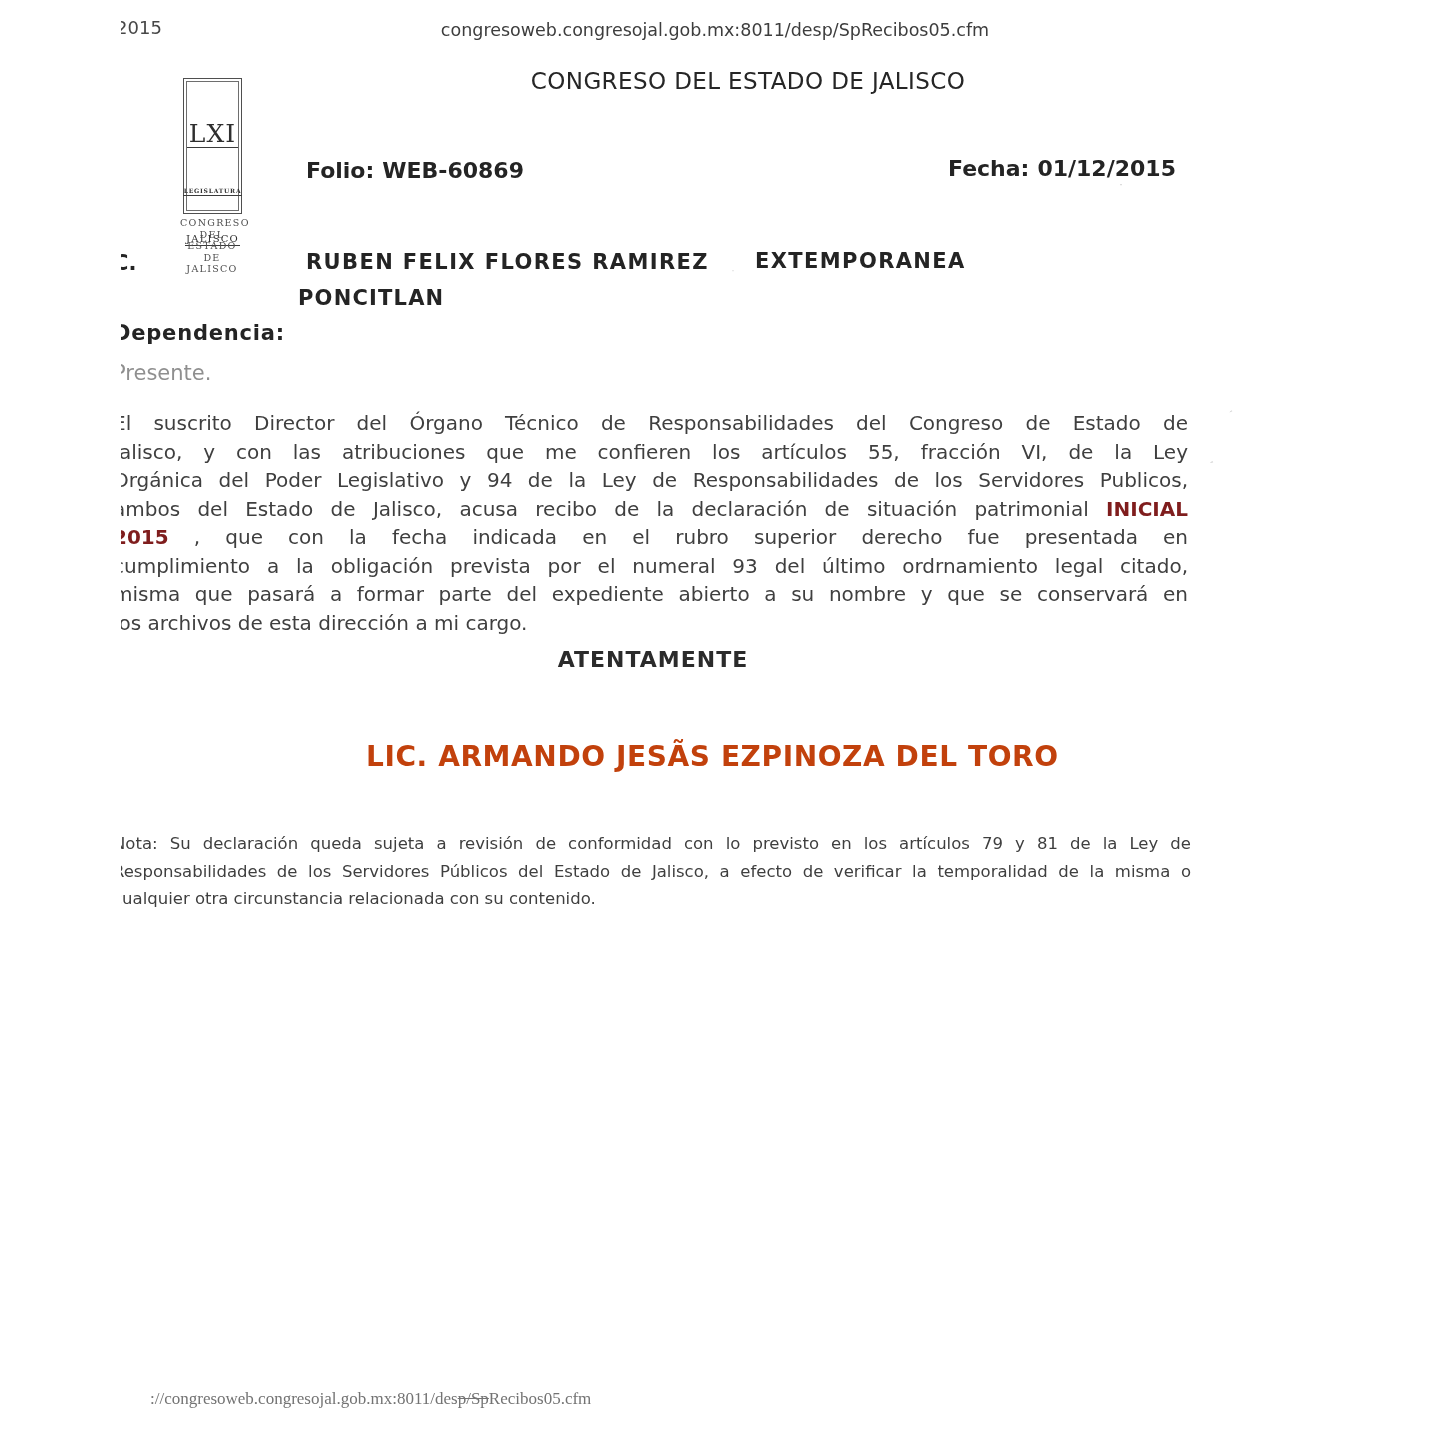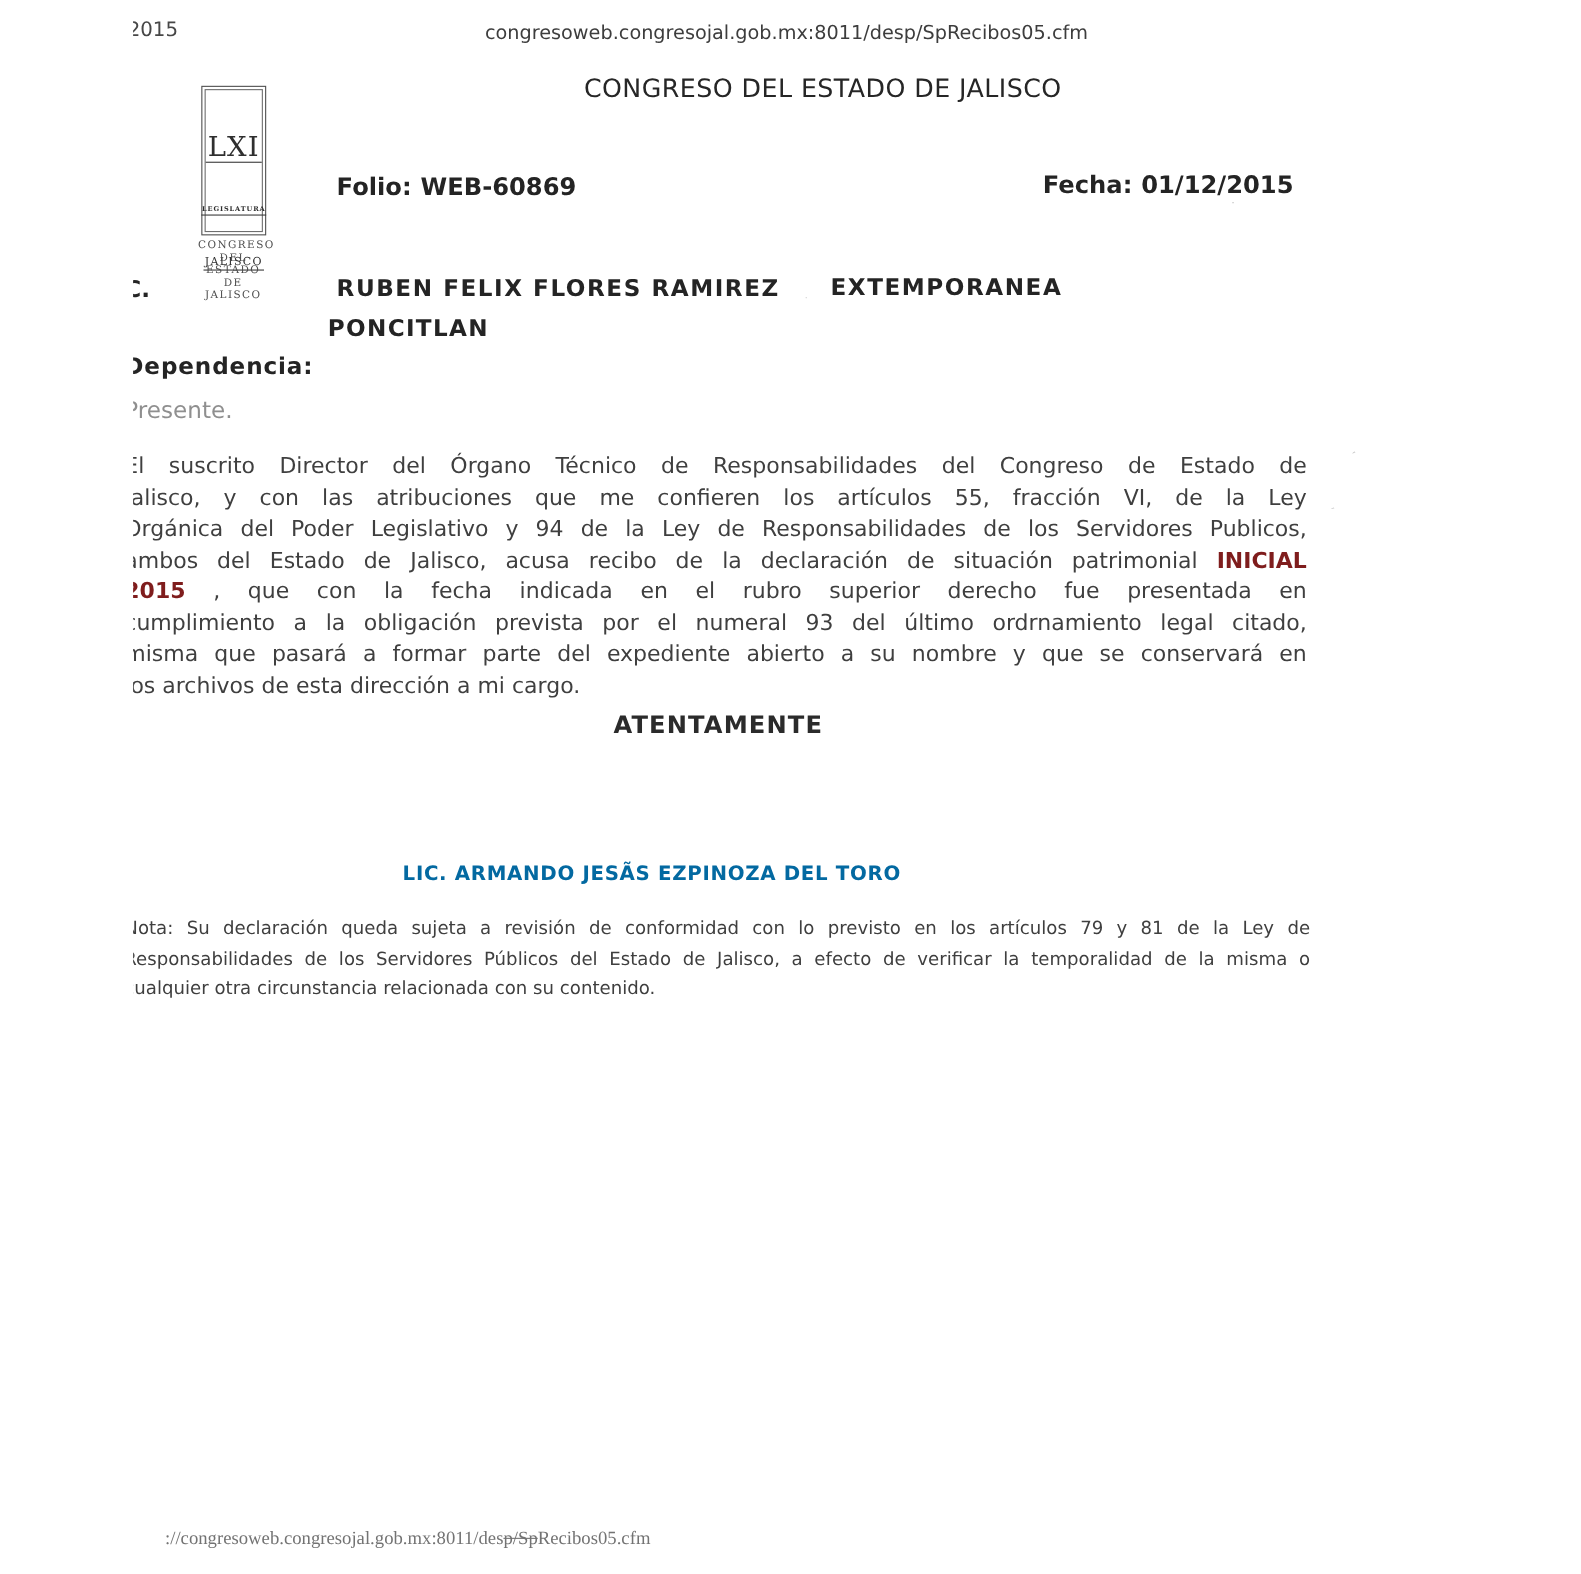--- a/index.html
+++ b/index.html
@@ -52,22 +52,22 @@
   .greeting{left:113px;top:361px;font-size:21px;color:#8f8f8f;}
 
   
   .body-par{left:113px;top:409px;width:1075px;font-size:20px;line-height:28.5px;color:#3f3f3f;}
   .jline{text-align:justify;text-align-last:justify;}
   .body-par .b{color:#7f1d1d;}
 
   .atentamente{left:453px;top:631px;width:400px;text-align:center;
     font-size:22px;font-weight:bold;color:#2b2b2b;letter-spacing:1px;margin-top:16px;}
 
-  .signatory{left:366px;top:740px;font-size:18px;font-weight:bold;
-    color:#0369a1;letter-spacing:.6px;margin-top:44px;}
+  .signatory{left:366px;top:740px;font-size:28px;font-weight:bold;
+    color:#c2410c;letter-spacing:.6px;}
 
   
   .nota-par{left:113px;top:830px;width:1078px;font-size:16.5px;line-height:27.5px;color:#3f3f3f;}
 
   
   .footer-url{left:150px;top:1389px;font-size:17px;color:#737373;font-family:Liberation Serif, serif;}
   .strike{text-decoration:line-through;}
 
   
   .clip-strip{left:0;top:0;width:121px;height:1431px;background:#ffffff;z-index:5;}

